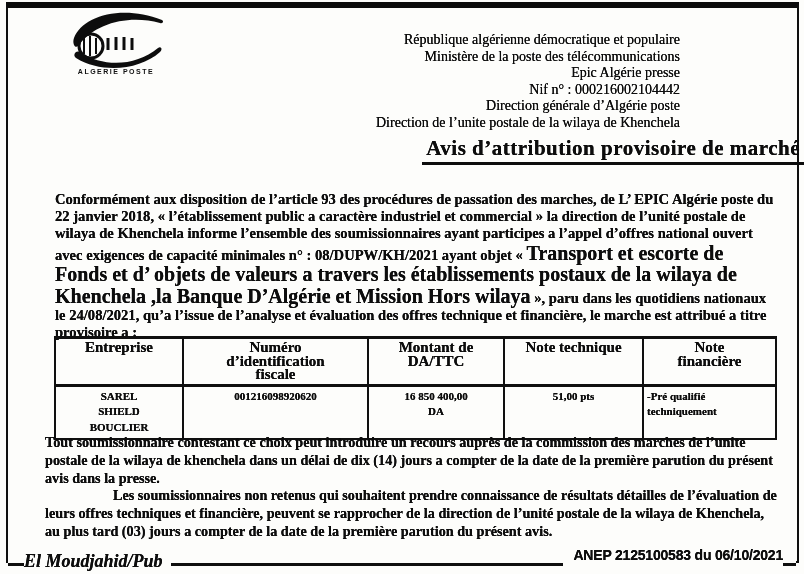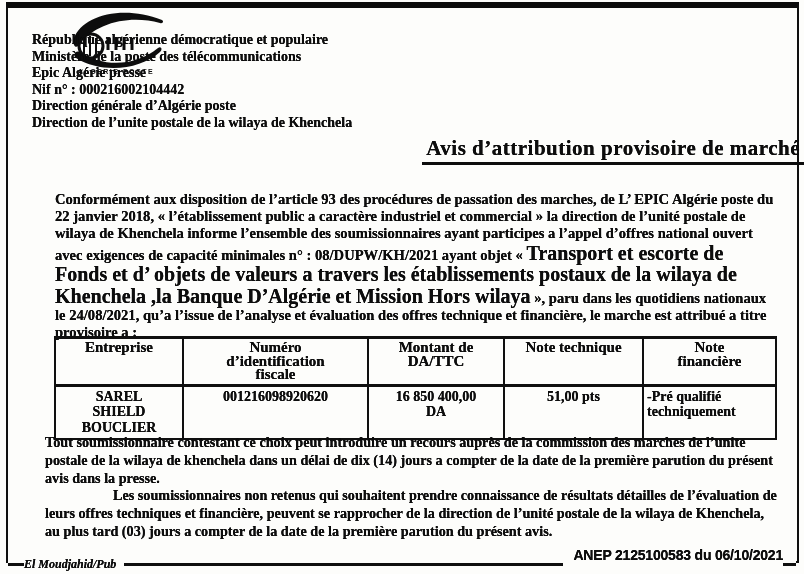--- a/index.html
+++ b/index.html
@@ -15,22 +15,22 @@
     pointer-events:none;
   }
   
   .logo{position:absolute;left:60px;top:8px;width:112px;height:80px;text-align:center;}
   .logo svg{display:block;margin:0 auto;}
   .logo-caption{
     font-family:"Liberation Sans", sans-serif;font-weight:bold;font-size:7px;
     letter-spacing:1.5px;margin-top:-2px;color:#111;
   }
   .header-text{
-    position:absolute;left:32px;top:32px;width:662px;text-align:left;
-    font-weight:bold;font-size:14px;line-height:16.6px;
+    position:absolute;left:18px;top:32px;width:662px;text-align:right;
+    font-weight:normal;font-size:14px;line-height:16.6px;
     text-shadow:0 0 .5px #000;
   }
   .header-text .hline{white-space:nowrap;}
   
   .title-wrap{position:absolute;top:136px;left:0;width:100%;text-align:right;}
   .title{
     display:inline-block;font-weight:bold;font-size:21px;letter-spacing:.5px;
     border-bottom:3px solid #0d0d0d;padding:0 4px 1px 4px;text-shadow:0 0 .6px #000;
   }
   
@@ -49,34 +49,34 @@
   table.award{
     position:absolute;top:336px;left:54px;width:721px;
     border-collapse:collapse;table-layout:fixed;
     font-weight:bold;text-shadow:0 0 .4px #000;
   }
   table.award td,table.award th{
     border:2px solid #0f0f0f;vertical-align:top;padding:2px 3px;
     white-space:pre-line;text-align:center;
   }
   table.award tr.hdr th{font-size:15px;line-height:13.5px;height:40px;border-top-width:3px;margin-top:7px;}
-  table.award tr.row td{font-size:14px;line-height:15.5px;height:47px;border-top-width:3px;}
+  table.award tr.row td{font-size:11px;line-height:15.5px;height:47px;border-top-width:3px;}
   table.award td.left{text-align:left;}
   
   .footer{
     position:absolute;left:8px;right:8px;bottom:0;height:32px;background:#fdfdfb;
     display:flex;align-items:flex-end;
   }
   .fseg{height:0;border-bottom:3px solid #0f0f0f;margin-bottom:8px;}
   .fseg.l{width:16px;}
   .fseg.m{flex:1;margin-left:8px;margin-right:10px;}
   .fseg.r{width:13px;}
   .pub{
     font-family:"Liberation Serif", serif;font-style:italic;font-weight:bold;
-    font-size:12px;margin-bottom:2px;text-shadow:0 0 .5px #000;white-space:nowrap;
+    font-size:18px;margin-bottom:2px;text-shadow:0 0 .5px #000;white-space:nowrap;
   }
   .anep{
     font-family:"Liberation Sans", sans-serif;font-weight:bold;font-size:14px;
     margin-bottom:11px;letter-spacing:-.2px;text-shadow:0 0 .5px #000;white-space:nowrap;
   }
 </style>
 </head>
 <body>
 
 <div class="page">

